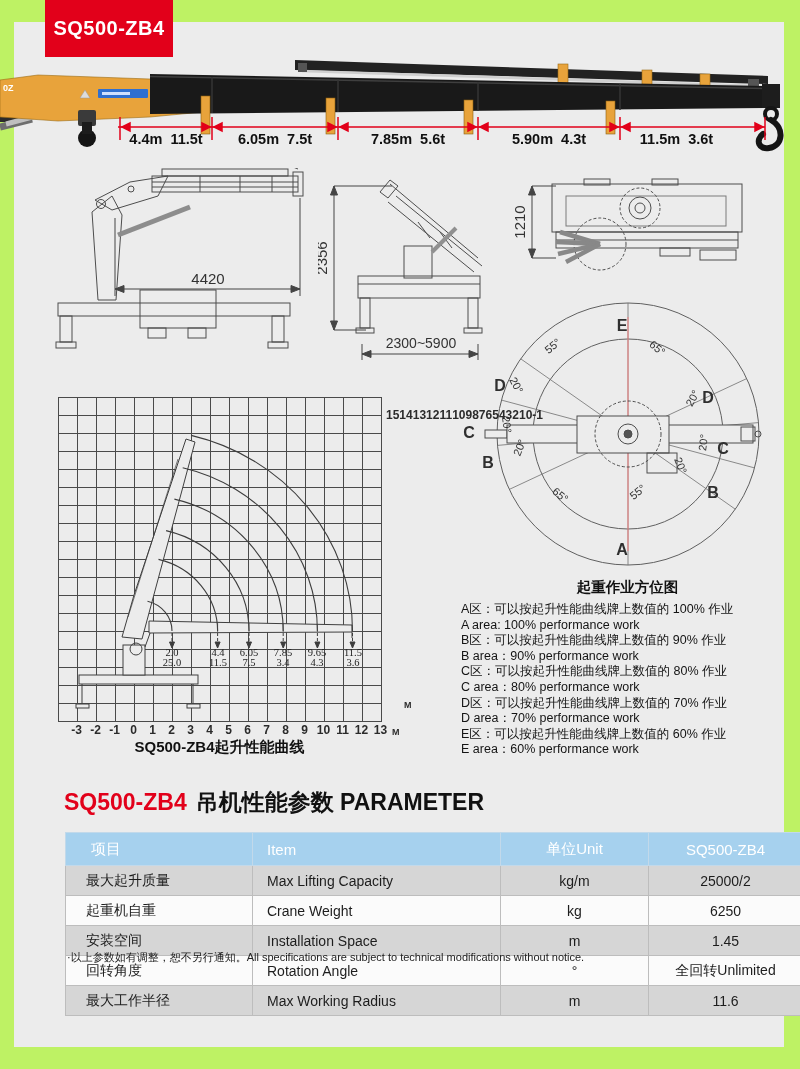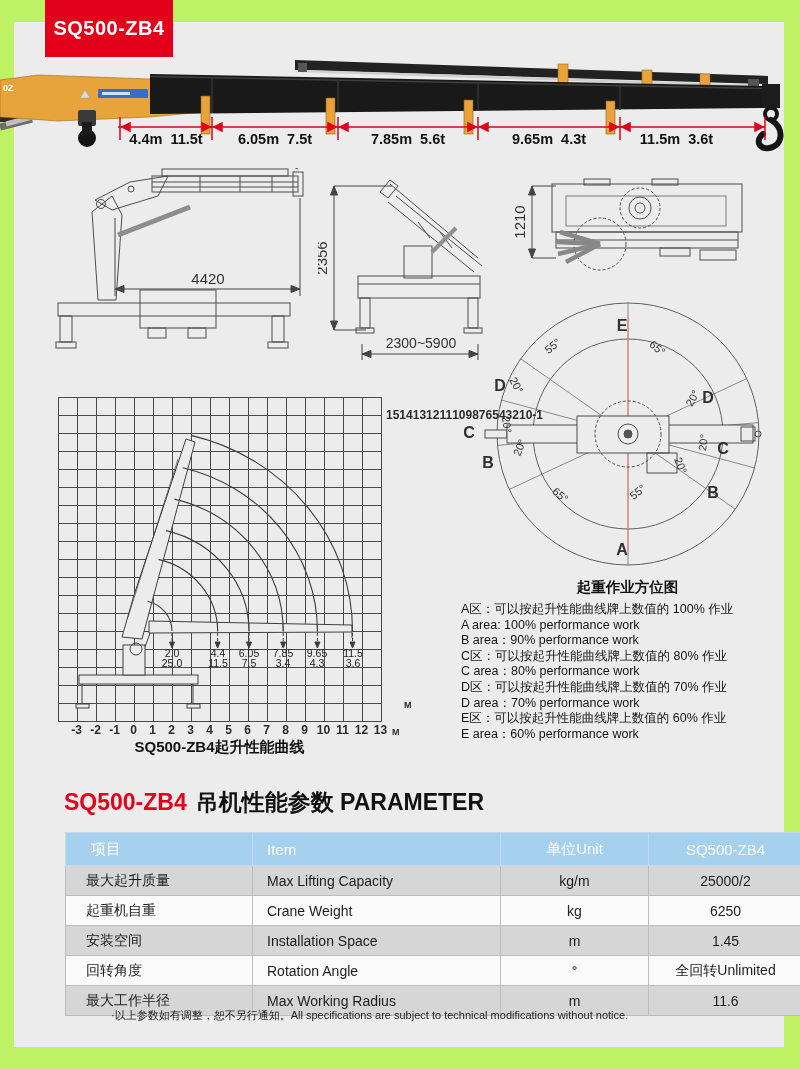--- a/index.html
+++ b/index.html
@@ -44,21 +44,21 @@
           repeating-linear-gradient(to right,#4a4a4a 0,#4a4a4a 1px,transparent 1px,transparent 19px),
           repeating-linear-gradient(to bottom,#4a4a4a 0,#4a4a4a 1px,transparent 1px,transparent 18px);}
   .curves{position:absolute;left:58px;top:397px;}
   .xticks{position:absolute;left:67px;top:723px;width:323px;display:flex;}
   .xticks span{width:19px;text-align:center;font-size:12px;font-weight:bold;color:#2b2b2b;}
   .yticks{position:absolute;left:386px;top:406px;height:306px;display:flex;}
   .yticks span{height:18px;line-height:18px;font-size:12px;font-weight:bold;color:#2b2b2b;}
   .xunit{position:absolute;left:392px;top:727px;font-size:9px;font-weight:bold;color:#2b2b2b;}
   .yunit{position:absolute;left:404px;top:700px;font-size:9px;font-weight:bold;color:#2b2b2b;}
   .ctitle{position:absolute;left:58px;top:738px;width:323px;text-align:center;font-size:15px;font-weight:bold;color:#111;}
-  .cmarks{position:absolute;left:0;top:648px;width:420px;height:24px;}
+  .cmarks{position:absolute;left:0;top:648px;width:420px;height:24px;font-family:Liberation Serif, serif;}
   .cmark{position:absolute;top:0;width:42px;text-align:center;font-size:10.5px;color:#222;}
   .cmark span{display:block;line-height:10px;}
   .cmark:nth-child(1){left:151px;}
   .cmark:nth-child(2){left:197px;}
   .cmark:nth-child(3){left:228px;}
   .cmark:nth-child(4){left:262px;}
   .cmark:nth-child(5){left:296px;}
   .cmark:nth-child(6){left:332px;}
 
   
@@ -68,21 +68,21 @@
           font-size:14px;color:#1d1d1d;table-layout:fixed;}
   .ptable th{background:#a6d1ee;color:#fff;font-weight:normal;font-size:15px;height:30px;border:1px solid #c2d9ea;}
   .ptable td{height:27px;border:1px solid #bdbdbd;}
   .ptable tbody tr:nth-child(odd){background:#d6d6d6;}
   .ptable tbody tr:nth-child(even){background:#fbfbfb;}
   .ptable .c1{width:160px;text-align:left;padding-left:20px;}
   .ptable .c2{width:232px;text-align:left;padding-left:14px;}
   .ptable .c3{width:145px;text-align:center;}
   .ptable .c4{width:151px;text-align:center;}
   .ptable th.c1{padding-left:25px;margin-top:12px;}
-  .foot{position:absolute;left:67px;top:1008px;font-size:11px;color:#222;white-space:nowrap;margin-left:44px;}
+  .foot{position:absolute;left:67px;top:950px;font-size:11px;color:#222;white-space:nowrap;}
 </style>
 </head>
 <body>
 
 <div class="page">
   <div class="panel"></div>
 
   <div class="badge">
     <span>SQ500-ZB4</span>
   </div>
@@ -150,21 +150,21 @@
       <div class="seg">
       <span>4.4m</span><span>11.5t</span>
     </div>
       <div class="seg">
       <span>6.05m</span><span>7.5t</span>
     </div>
       <div class="seg">
       <span>7.85m</span><span>5.6t</span>
     </div>
       <div class="seg">
-      <span>9.65m</span><span>4.3t</span>
+      <span>5.90m</span><span>4.3t</span>
     </div>
       <div class="seg">
       <span>11.5m</span><span>3.6t</span>
     </div>
     </div>
 
   <svg class="abs" style="left:48px;top:168px" width="262" height="185" viewBox="48 168 262 185">
     <g class="sketch">
       <rect x="162" y="169" width="126" height="7"></rect>
       <rect x="152" y="176" width="146" height="16"></rect>
@@ -316,20 +316,21 @@
     </g>
   </svg>
   <div class="zcaption">起重作业方位图</div>
 
   <div class="notes">
       <div class="note">
       <div>A区：可以按起升性能曲线牌上数值的 100% 作业</div>
       <div>A area: 100% performance work</div>
     </div>
       <div class="note">
+      <div>B区：可以按起升性能曲线牌上数值的 90% 作业</div>
       <div>B area：90% performance work</div>
     </div>
       <div class="note">
       <div>C区：可以按起升性能曲线牌上数值的 80% 作业</div>
       <div>C area：80% performance work</div>
     </div>
       <div class="note">
       <div>D区：可以按起升性能曲线牌上数值的 70% 作业</div>
       <div>D area：70% performance work</div>
     </div>

